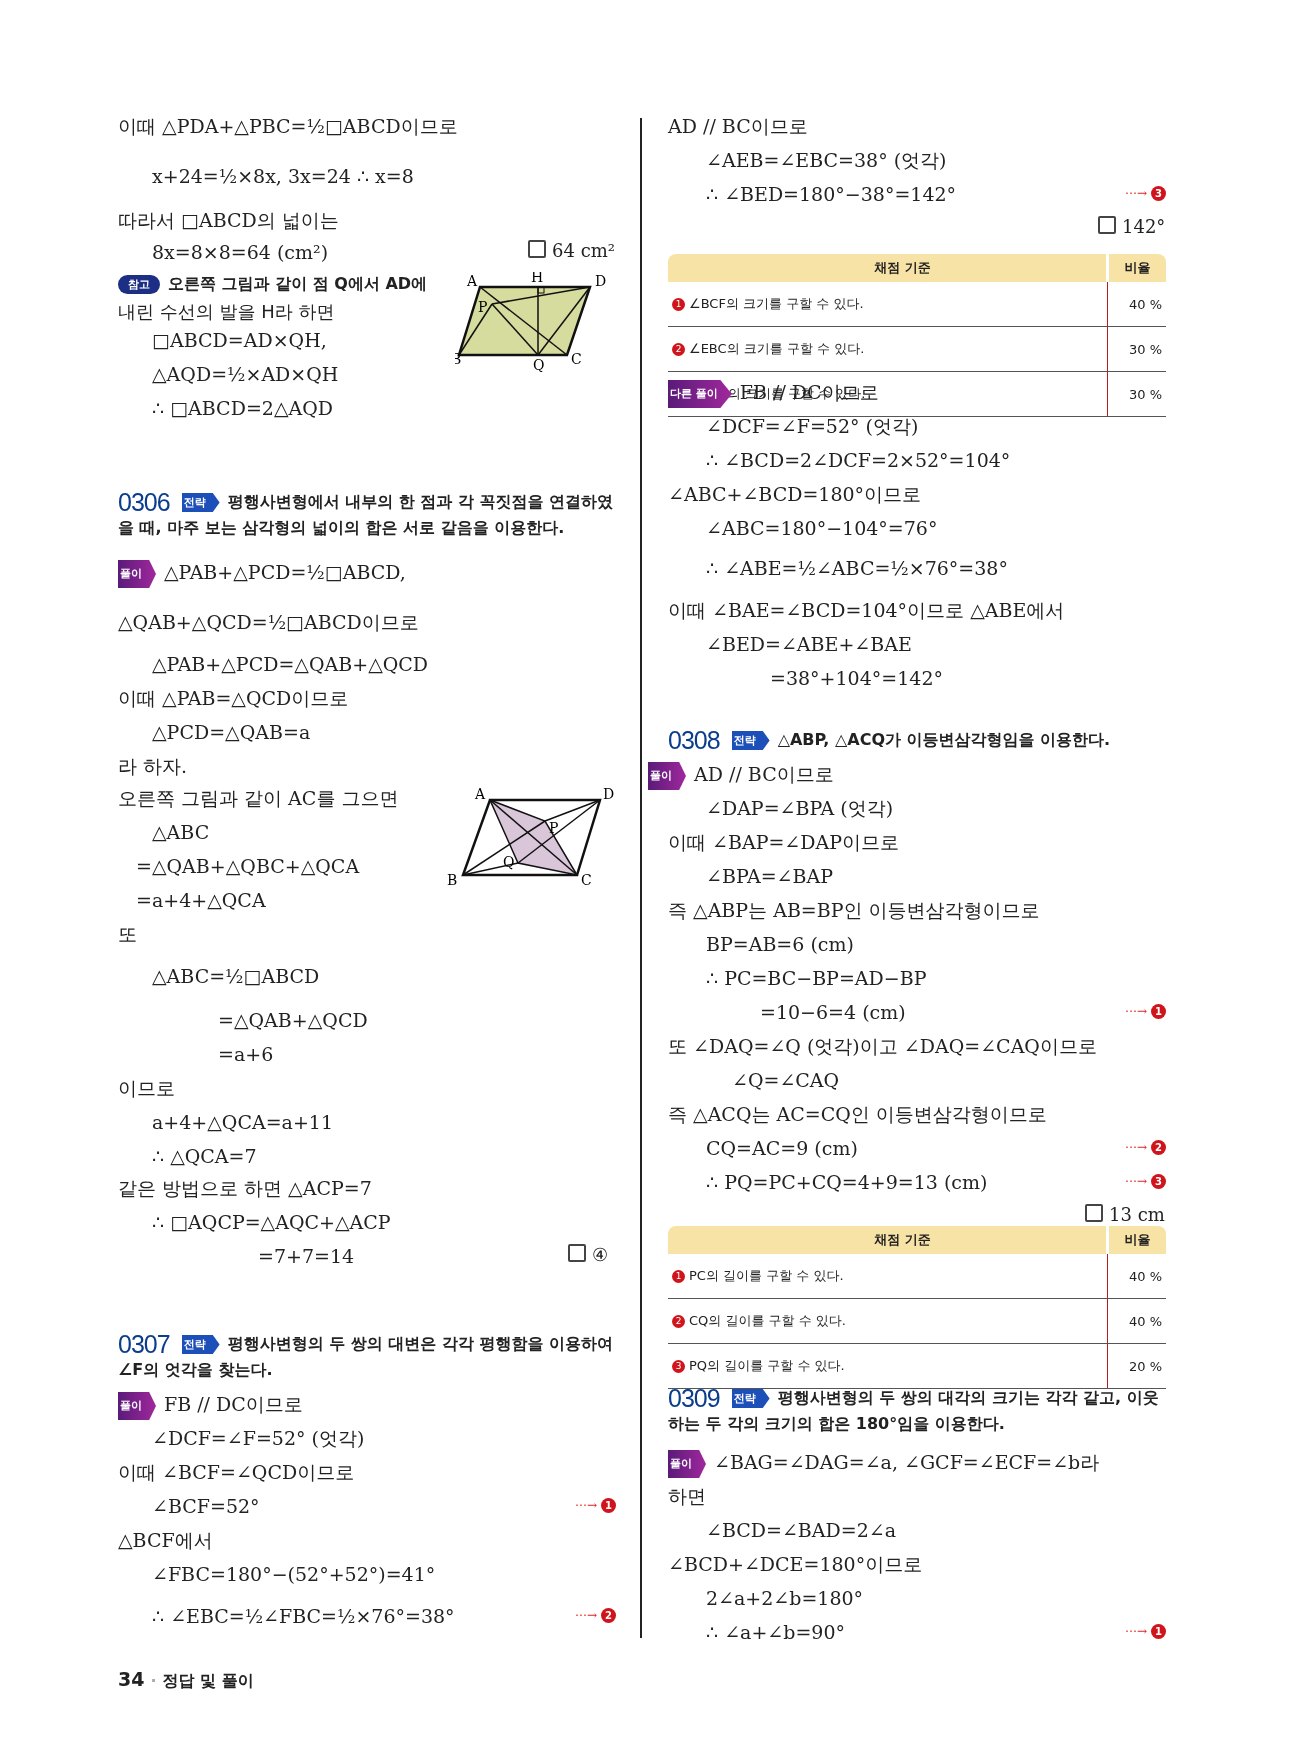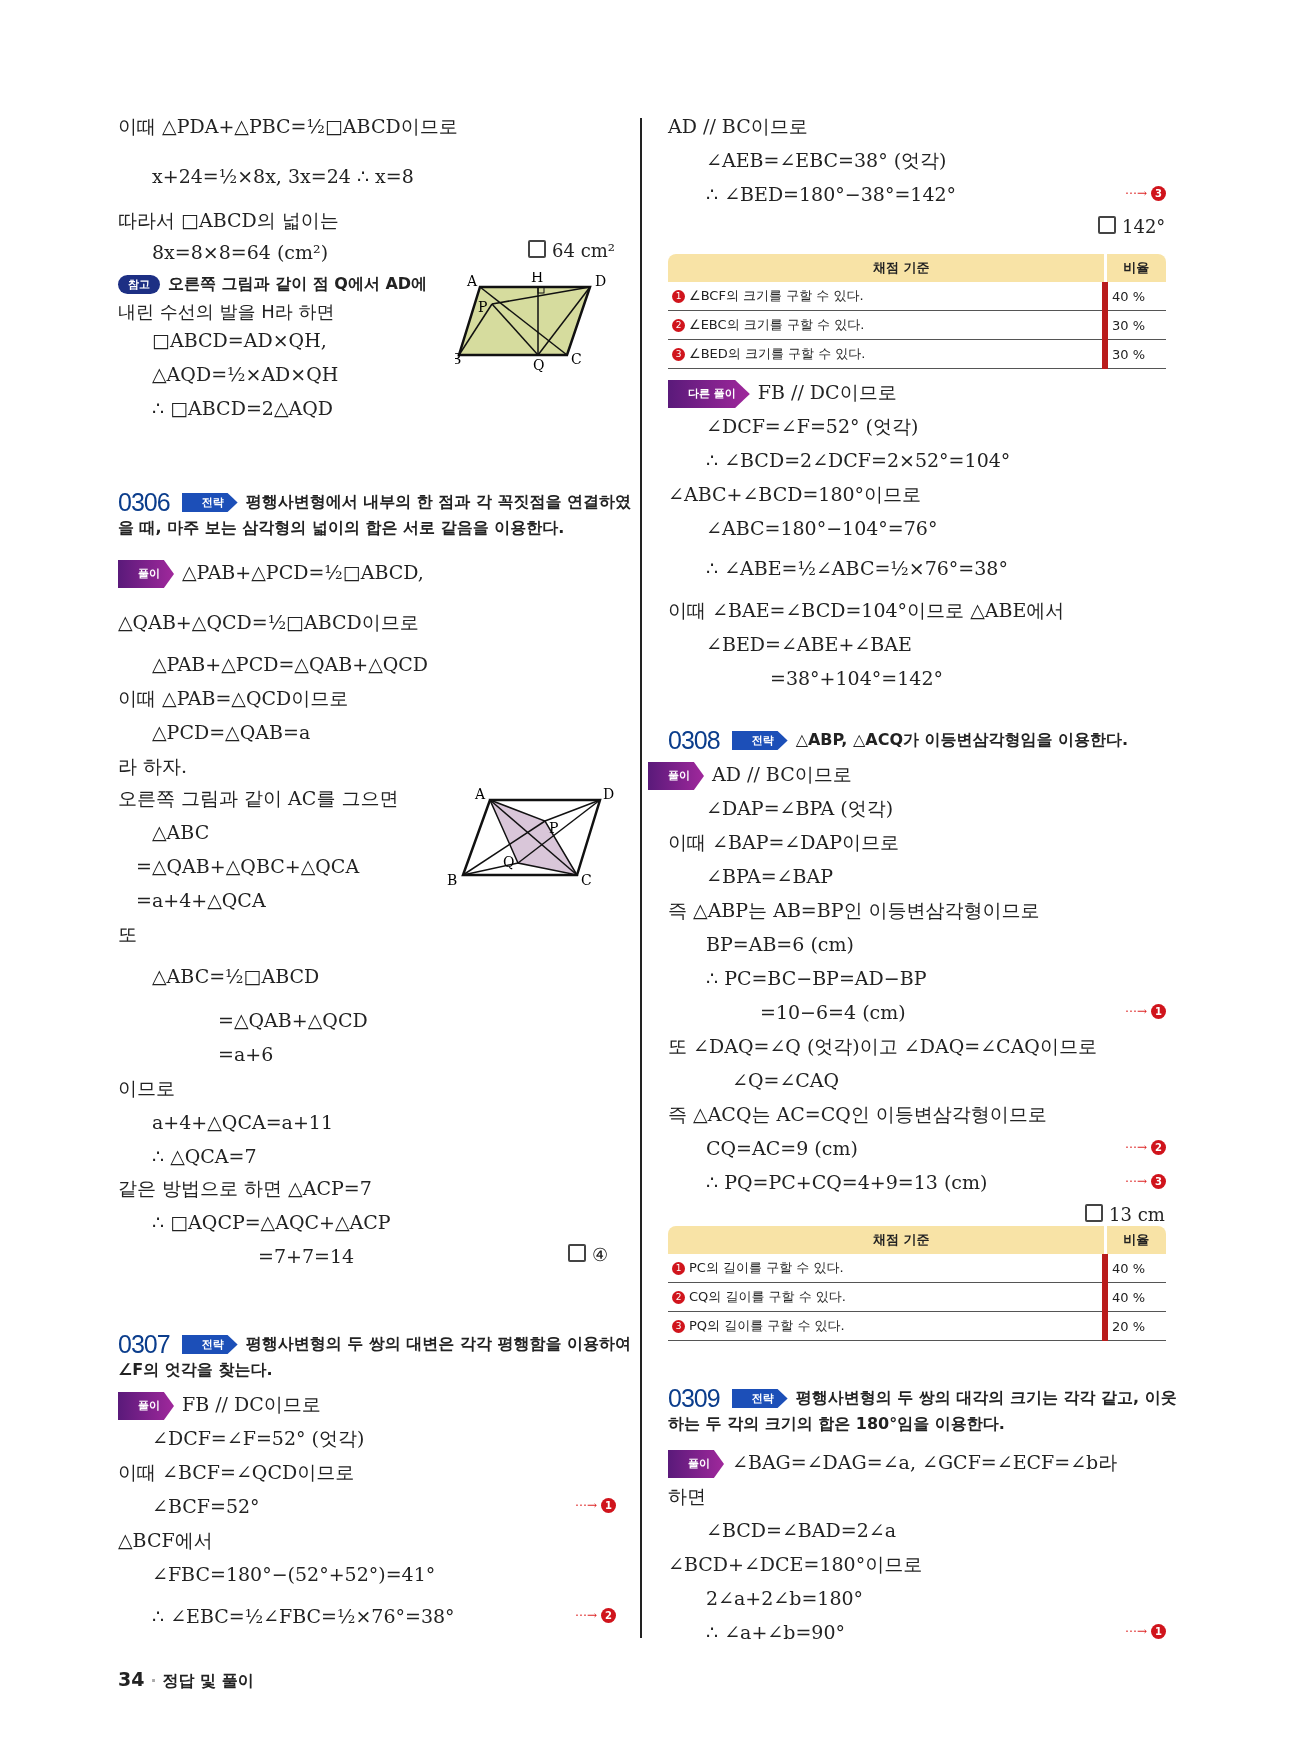--- a/index.html
+++ b/index.html
@@ -3,35 +3,35 @@
 <meta charset="utf-8">
 <style>
   html,body{margin:0;padding:0;background:#fff;}
   body{width:1299px;height:1754px;position:relative;overflow:hidden;
        font-family:"DejaVu Serif","Liberation Serif",serif;color:#222;}
   .divider{position:absolute;left:640px;top:118px;width:2px;height:1520px;background:#222;}
   .ln{position:absolute;font-size:19px;line-height:24px;white-space:nowrap;}
   .ln.ko{font-family:"DejaVu Sans","Liberation Sans",sans-serif;font-size:18px;text-align:right;}
   .hd{position:absolute;font-family:"DejaVu Sans","Liberation Sans",sans-serif;font-size:16px;font-weight:bold;white-space:nowrap;color:#222;}
   .pnum{font-family:"Liberation Sans",sans-serif;font-weight:normal;font-size:25px;color:#0b3d8c;letter-spacing:-1px;margin-right:12px;vertical-align:middle;}
-  .badge{display:inline-block;font-family:"DejaVu Sans",sans-serif;font-size:11px;font-weight:bold;color:#fff;padding:2px 14px 2px 20px;
+  .badge{display:inline-block;font-family:"DejaVu Sans",sans-serif;font-size:11px;font-weight:bold;color:#fff;padding:2px 14px 2px 2px;
          clip-path:polygon(0 0,82% 0,100% 50%,82% 100%,0 100%);vertical-align:middle;margin-right:8px;}
   .b-strat{background:#1c4fb8;}
   .b-sol{background:linear-gradient(90deg,#5a1a7a,#a0289c);}
   .b-ref{background:#1d2f84;border-radius:10px;padding:2px 10px;clip-path:none;}
   .ans{position:absolute;font-size:18px;white-space:nowrap;}
   .ans .box{display:inline-block;width:14px;height:14px;border:2px solid #444;border-radius:2px;margin-right:6px;vertical-align:-1px;font-size:0;}
   .mark{position:absolute;font-size:12px;color:#d22;white-space:nowrap;}
   .mark .dot{display:inline-block;width:15px;height:15px;border-radius:50%;background:#d0141c;color:#fff;font-family:"DejaVu Sans",sans-serif;font-size:10px;font-weight:bold;text-align:center;line-height:15px;margin-left:4px;vertical-align:middle;}
   table.grade{position:absolute;border-collapse:collapse;font-family:"DejaVu Sans",sans-serif;font-size:13px;}
   table.grade th{background:#f8e3a6;font-weight:bold;height:26px;font-size:13px;}
   table.grade th.c1{border-radius:8px 0 0 0;padding-left:32px;}
   table.grade th.c2{border-radius:0 8px 0 0;border-left:3px solid #fff;}
-  table.grade td{height:28px;border-bottom:1px solid #555;padding:0 4px;}
-  table.grade td.pct{border-left:6px solid #b91c1c;text-align:left;width:50px;}
+  table.grade td{height:28px;border-bottom:1px solid #555;padding:8px 4px;}
+  table.grade td.pct{border-left:1px solid #b91c1c;text-align:right;width:50px;}
   table.grade .cd{display:inline-block;width:13px;height:13px;border-radius:50%;background:#d0141c;color:#fff;font-size:9px;text-align:center;line-height:13px;margin-right:4px;vertical-align:middle;}
   .footer{position:absolute;left:118px;top:1668px;font-family:"DejaVu Sans",sans-serif;font-weight:bold;font-size:16px;}
   .footer .num{font-size:19px;margin-right:6px;}
   .footer .sep{color:#aaa;margin-right:6px;}
   svg.fig{position:absolute;}
 </style>
 </head>
 <body>
 
 <div class="divider"></div>

